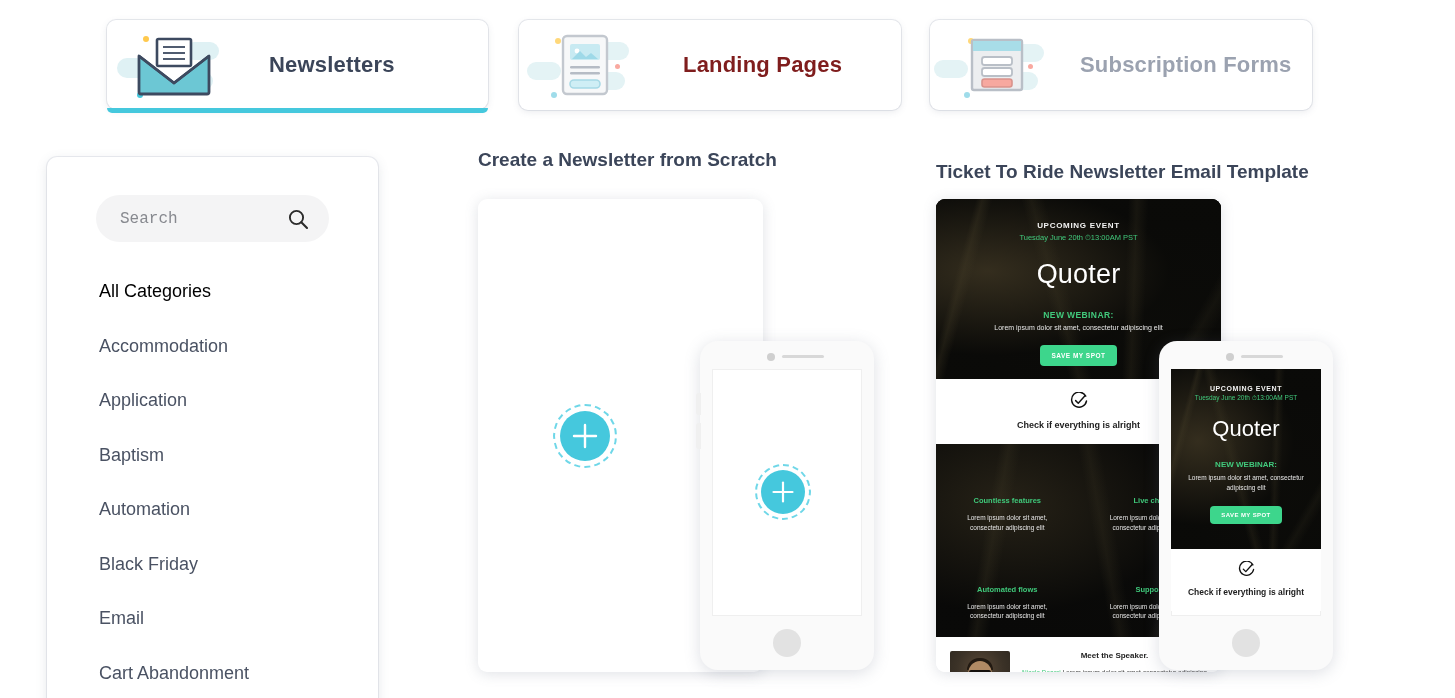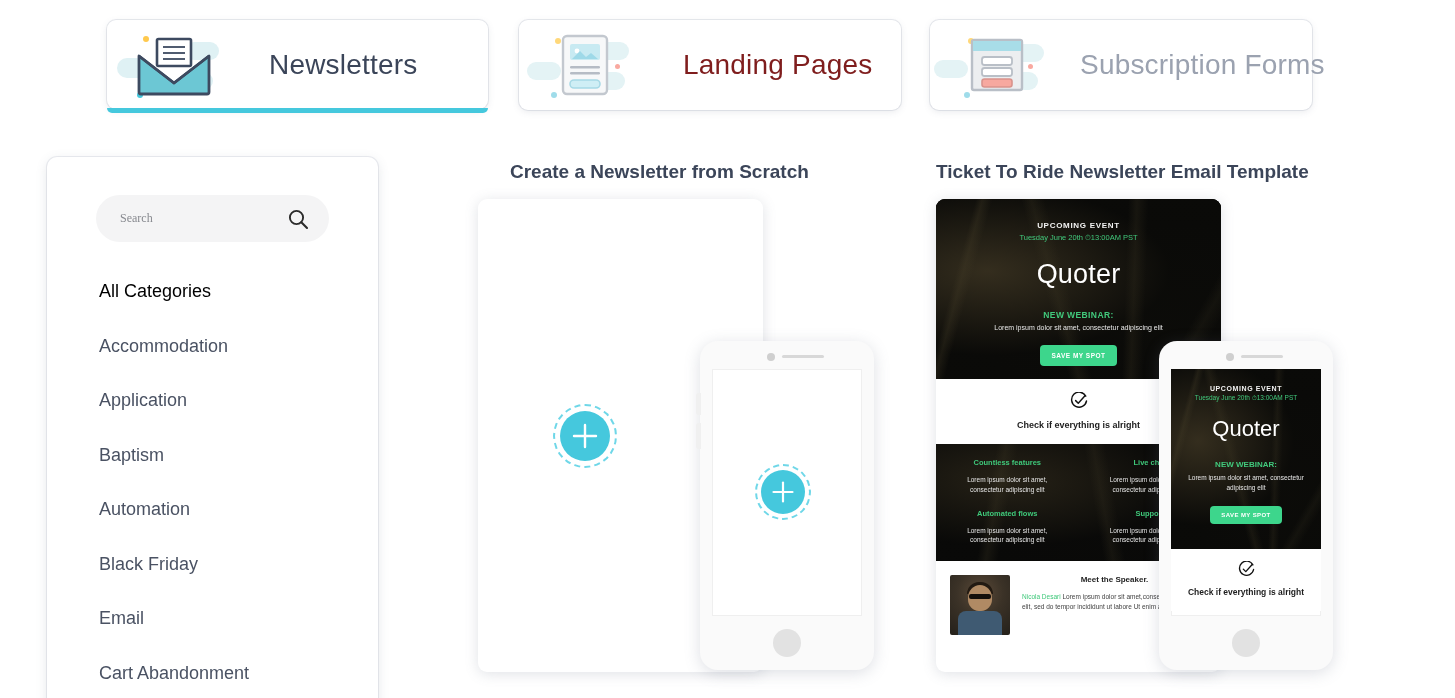--- a/index.html
+++ b/index.html
@@ -40,22 +40,22 @@
     border-radius: 0 0 8px 8px;
   }
 
   .tab-icon-wrap {
     position: relative;
     width: 104px; height: 74px;
     margin-left: 14px;
     flex: 0 0 auto;
   }
   .tab-label {
-    font-size: 28px;
-    font-weight: normal;
+    font-size: 22px;
+    font-weight: bold;
     letter-spacing: .2px;
     white-space: nowrap;
   }
   .tab-newsletters .tab-label { color: #3b4559; margin-left: 44px; }
   .tab-landing .tab-label     { color: #7f1d1d; margin-left: 46px; }
   .tab-forms .tab-label       { color: #9ba2b0; margin-left: 32px; }
 
   
   .blob { position: absolute; background: #d9f0f2; border-radius: 20px; }
   .dot  { position: absolute; border-radius: 50%; }
@@ -77,22 +77,22 @@
     width: 233px; height: 47px;
     background: #f4f4f5;
     border-radius: 24px;
     display: flex;
     align-items: center;
   }
   .search-input {
     border: none;
     outline: none;
     background: transparent;
-    font-family: Liberation Serif, serif;
-    font-size: 12px;
+    font-family: Liberation Mono, monospace;
+    font-size: 16px;
     color: #a16207;
     padding-left: 24px;
     width: 175px;
     height: 100%;
   }
   .search-input::placeholder { color: #87898f; }
   .search-icon { position: absolute; right: 20px; top: 13px; }
 
   .cat-list { margin-top: 22px; }
   .cat-item {
@@ -107,21 +107,21 @@
   .cat-item.active { color: #000000; }
 
   
   .col-title {
     position: absolute;
     font-size: 19px;
     font-weight: bold;
     color: #3b4559;
     white-space: nowrap;
   }
-  .title-scratch  { left: 478px; top: 161px; margin-left: 32px; }
+  .title-scratch  { left: 478px; top: 149px; }
   .title-ticket   { left: 936px; top: 161px; }
 
   .desk-card {
     position: absolute;
     left: 478px; top: 199px;
     width: 285px; height: 473px;
     background: #ffffff;
     border-radius: 9px;
     box-shadow: 0 2px 14px rgba(100,110,130,0.20);
   }
@@ -231,21 +231,21 @@
       linear-gradient(80deg, transparent 55%, rgba(60,54,36,0.24) 58%, transparent 62%),
       linear-gradient(115deg, transparent 80%, rgba(54,48,32,0.2) 83%, transparent 87%);
   }
   .feat-grid {
     position: relative;
     display: grid;
     grid-template-columns: 1fr 1fr;
     row-gap: 14px;
     text-align: center;
   }
-  .feat-h { font-size: 7.5px; color: #3fc87a; font-weight: bold; }
+  .feat-h { font-size: 7.5px; color: #3fc87a; font-weight: bold; margin-top: 38px; }
   .feat-p { font-size: 6.5px; color: #e6e6e6; line-height: 1.5; margin-top: 8px; padding: 0 16px; }
 
   .speaker-band { background: #ffffff; padding: 14px 14px 16px; display: flex; gap: 12px; }
   .speaker-photo {
     width: 60px; height: 60px; flex: 0 0 auto; border-radius: 2px;
     background:
       radial-gradient(circle at 50% 30%, #5b4a38 0%, #3b3227 45%, #24201a 100%),
       #3a3128;
     position: relative; overflow: hidden;
   }

